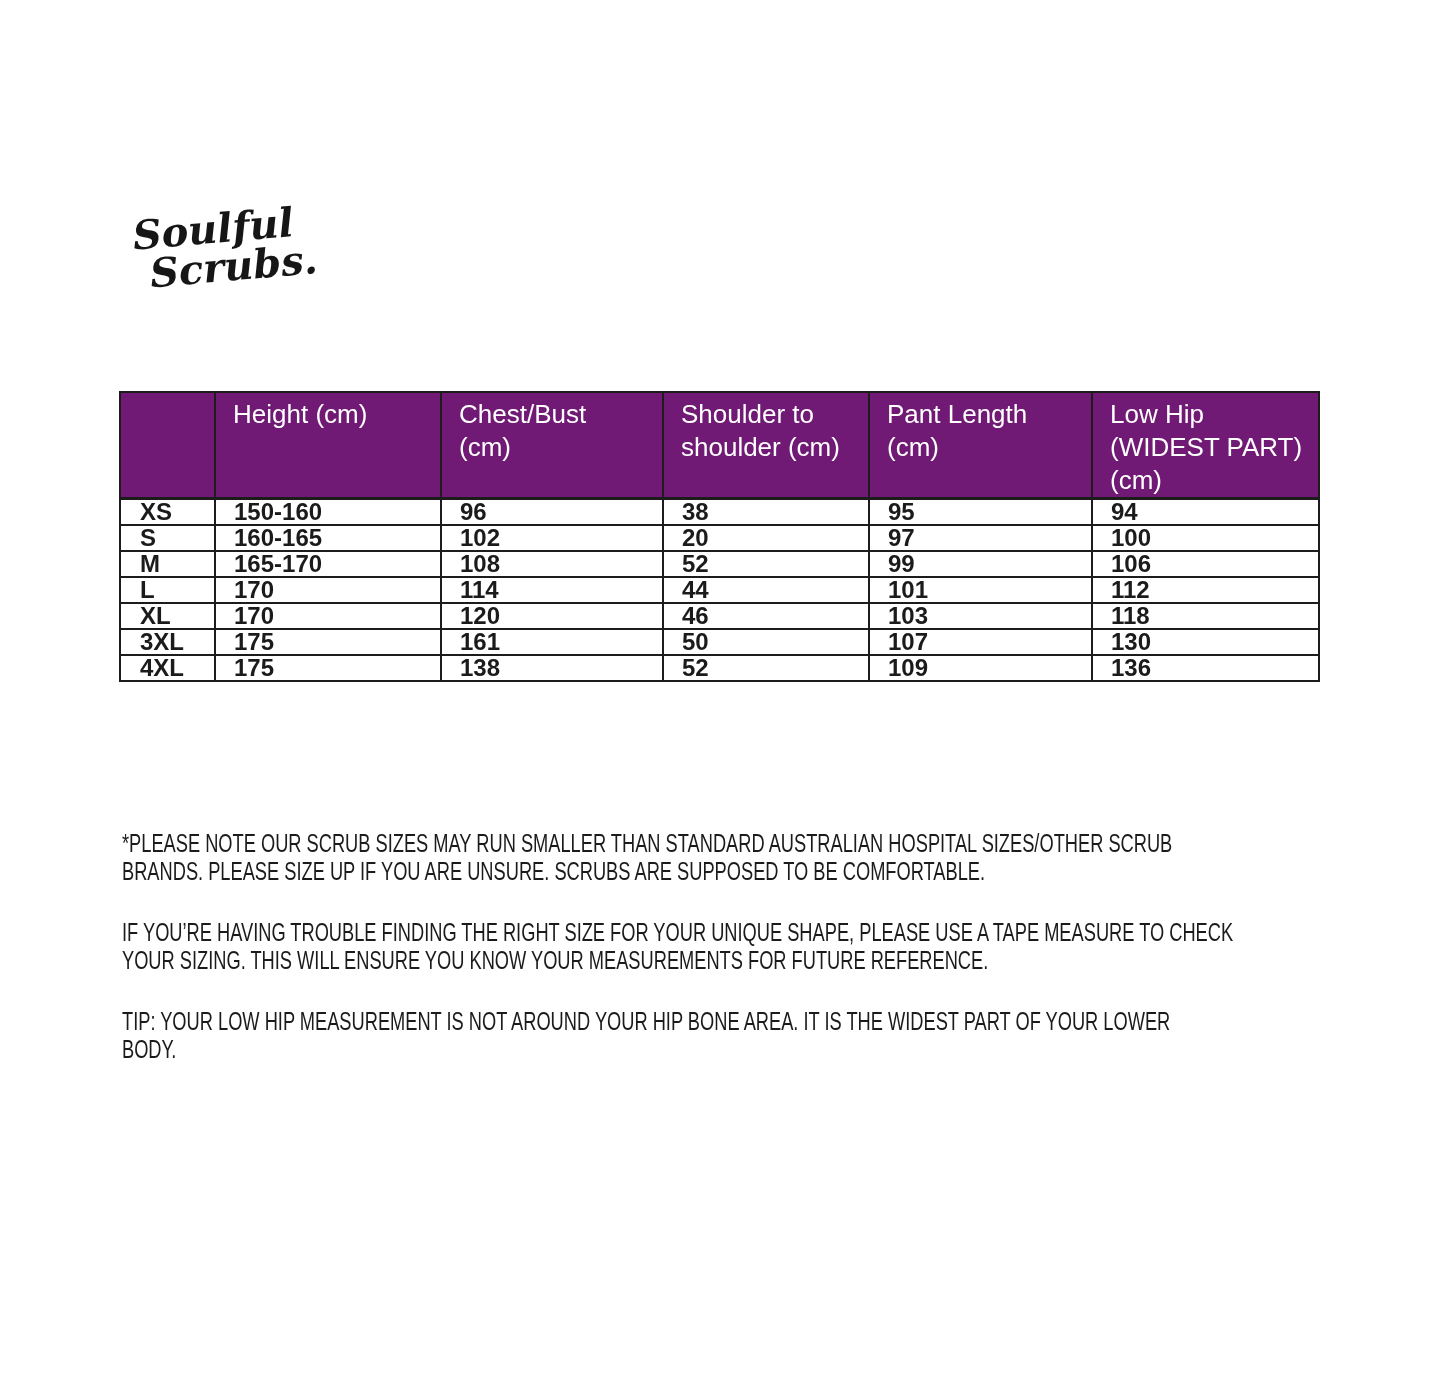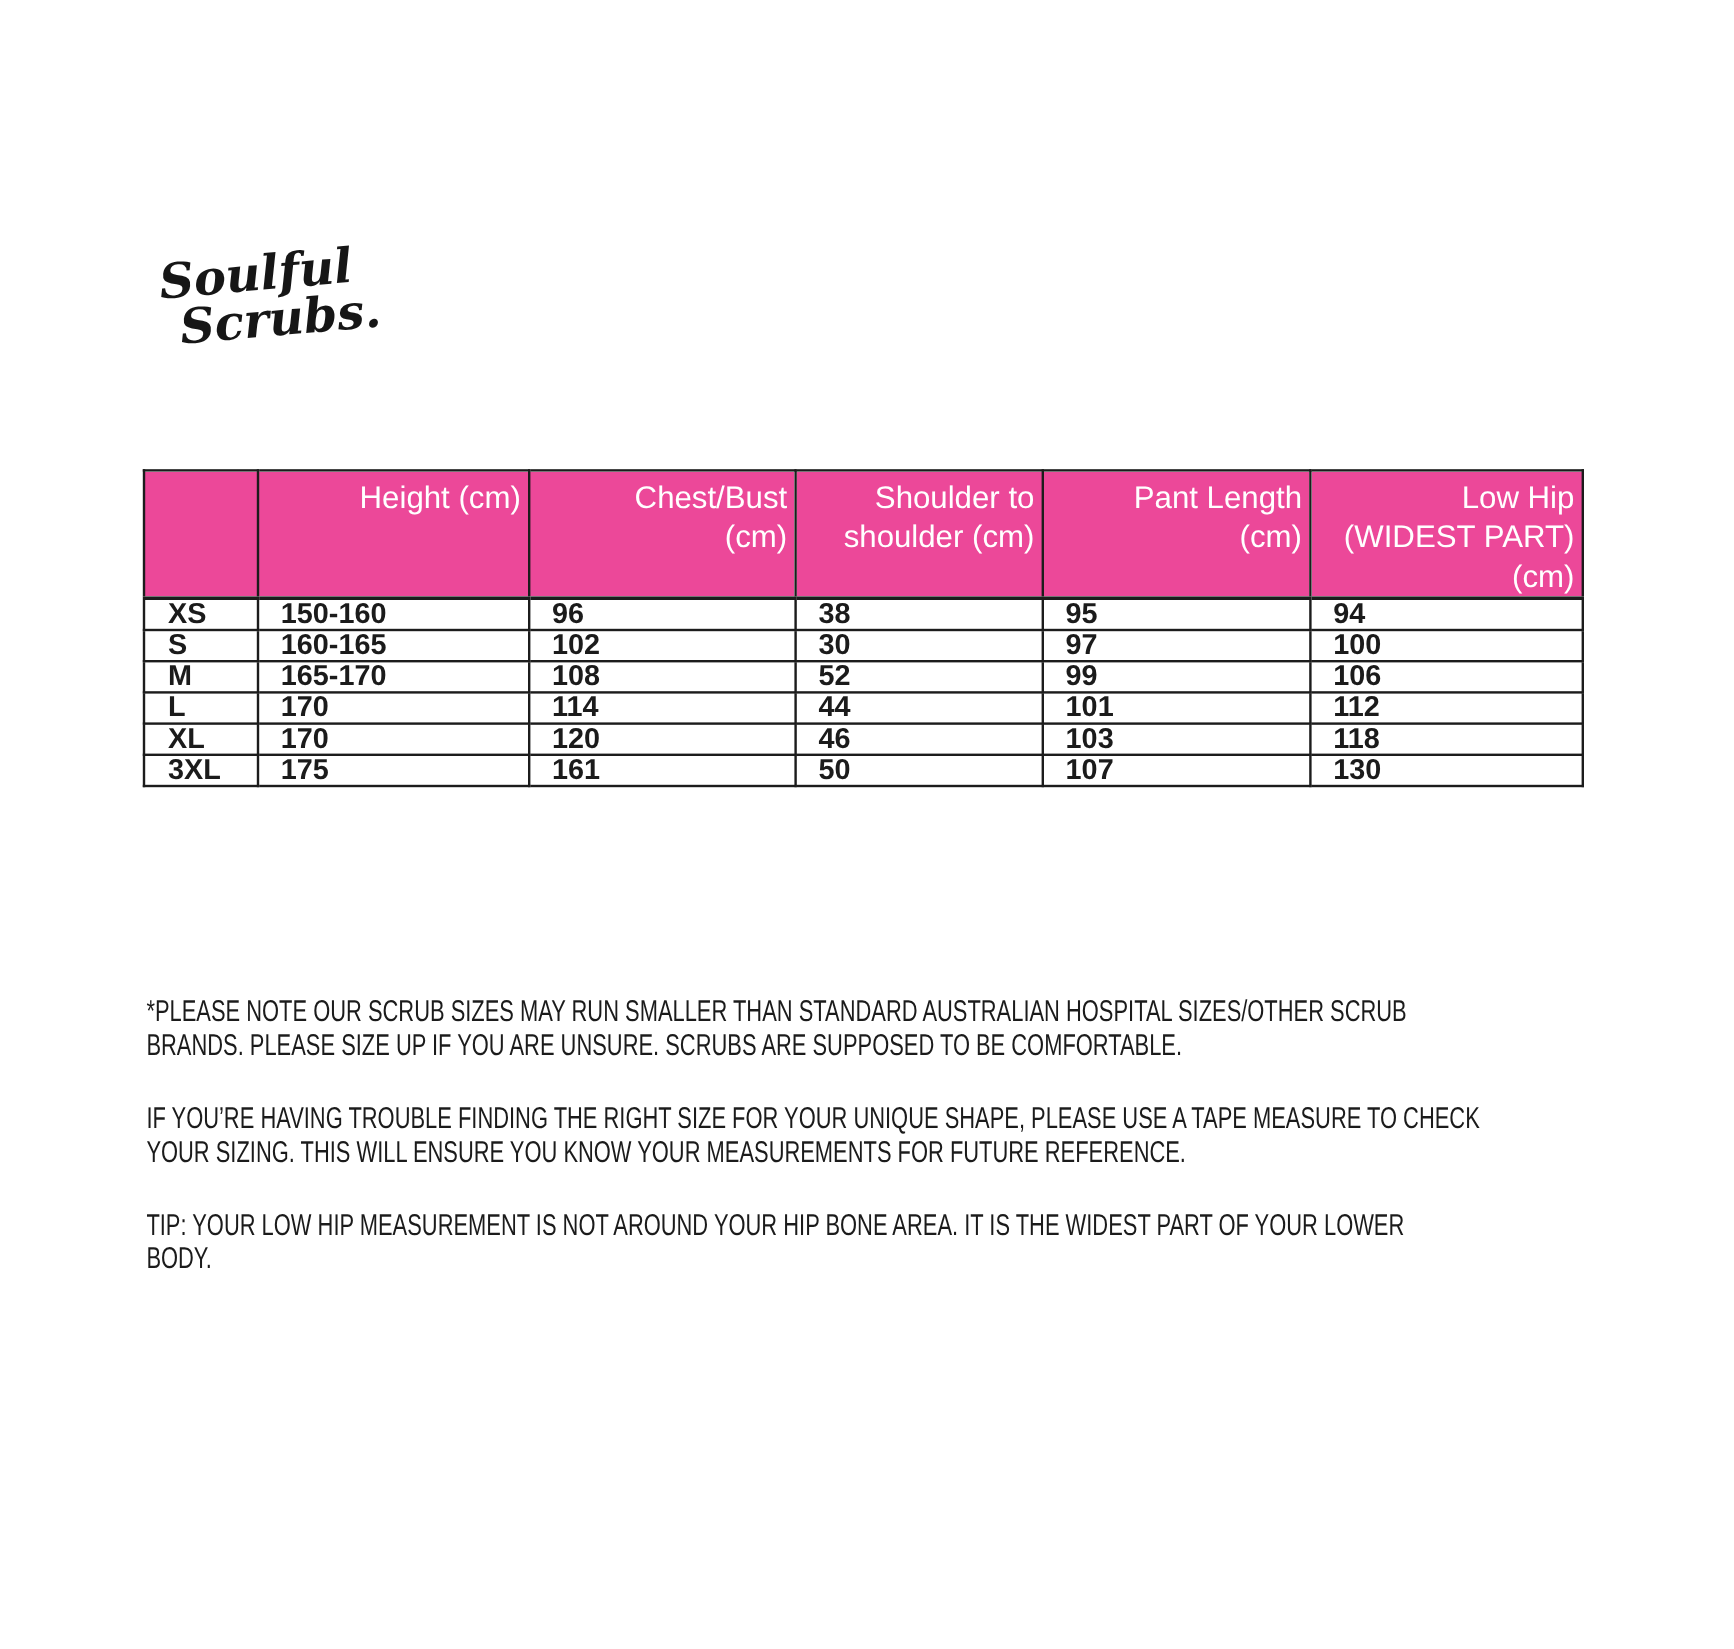--- a/index.html
+++ b/index.html
@@ -42,26 +42,26 @@
     border-collapse: collapse;
   }
   table.size-table th,
   table.size-table td {
     border: 2px solid #1c1c1c;
     box-sizing: border-box;
     overflow: hidden;
   }
   table.size-table thead tr { height: 97px; }
   table.size-table thead th {
-    background: #ec4899;
+    background: #701a75;
     color: #ffffff;
     font-weight: 400;
     font-size: 26px;
     line-height: 33px;
-    text-align: right;
+    text-align: left;
     vertical-align: top;
     padding: 5px 6px 0 17px;
     white-space: pre-line;
     border-bottom-width: 3px;
   }
   table.size-table tbody tr { height: 20px; }
   table.size-table tbody td {
     font-size: 24px;
     font-weight: 700;
     line-height: 1;
@@ -128,21 +128,21 @@
         <td>150-160</td>
         <td>96</td>
         <td>38</td>
         <td>95</td>
         <td>94</td>
       </tr>
       <tr>
         <td class="size-col">S</td>
         <td>160-165</td>
         <td>102</td>
-        <td>30</td>
+        <td>20</td>
         <td>97</td>
         <td>100</td>
       </tr>
       <tr>
         <td class="size-col">M</td>
         <td>165-170</td>
         <td>108</td>
         <td>52</td>
         <td>99</td>
         <td>106</td>
@@ -164,20 +164,28 @@
         <td>118</td>
       </tr>
       <tr>
         <td class="size-col">3XL</td>
         <td>175</td>
         <td>161</td>
         <td>50</td>
         <td>107</td>
         <td>130</td>
       </tr>
+      <tr>
+        <td class="size-col">4XL</td>
+        <td>175</td>
+        <td>138</td>
+        <td>52</td>
+        <td>109</td>
+        <td>136</td>
+      </tr>
     </tbody>
   </table>
 
   <div class="notes">
     <p>*PLEASE NOTE OUR SCRUB SIZES MAY RUN SMALLER THAN STANDARD AUSTRALIAN HOSPITAL SIZES/OTHER SCRUB
 BRANDS. PLEASE SIZE UP IF YOU ARE UNSURE. SCRUBS ARE SUPPOSED TO BE COMFORTABLE.</p>
     <p>IF YOU’RE HAVING TROUBLE FINDING THE RIGHT SIZE FOR YOUR UNIQUE SHAPE, PLEASE USE A TAPE MEASURE TO CHECK
 YOUR SIZING. THIS WILL ENSURE YOU KNOW YOUR MEASUREMENTS FOR FUTURE REFERENCE.</p>
     <p>TIP: YOUR LOW HIP MEASUREMENT IS NOT AROUND YOUR HIP BONE AREA. IT IS THE WIDEST PART OF YOUR LOWER
 BODY.</p>

